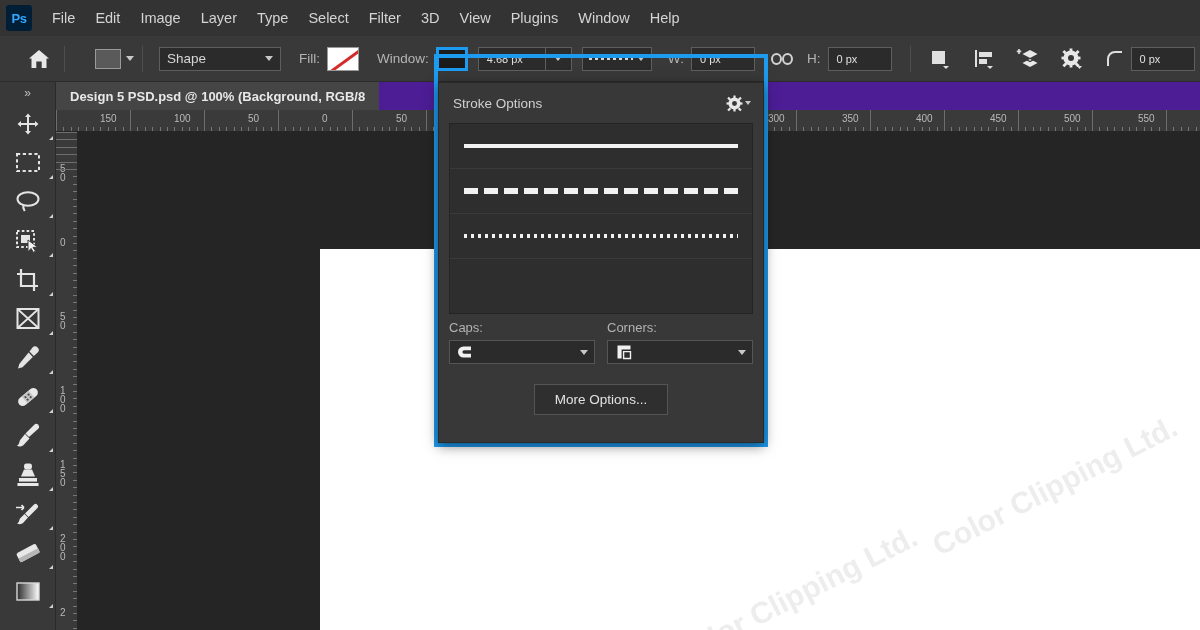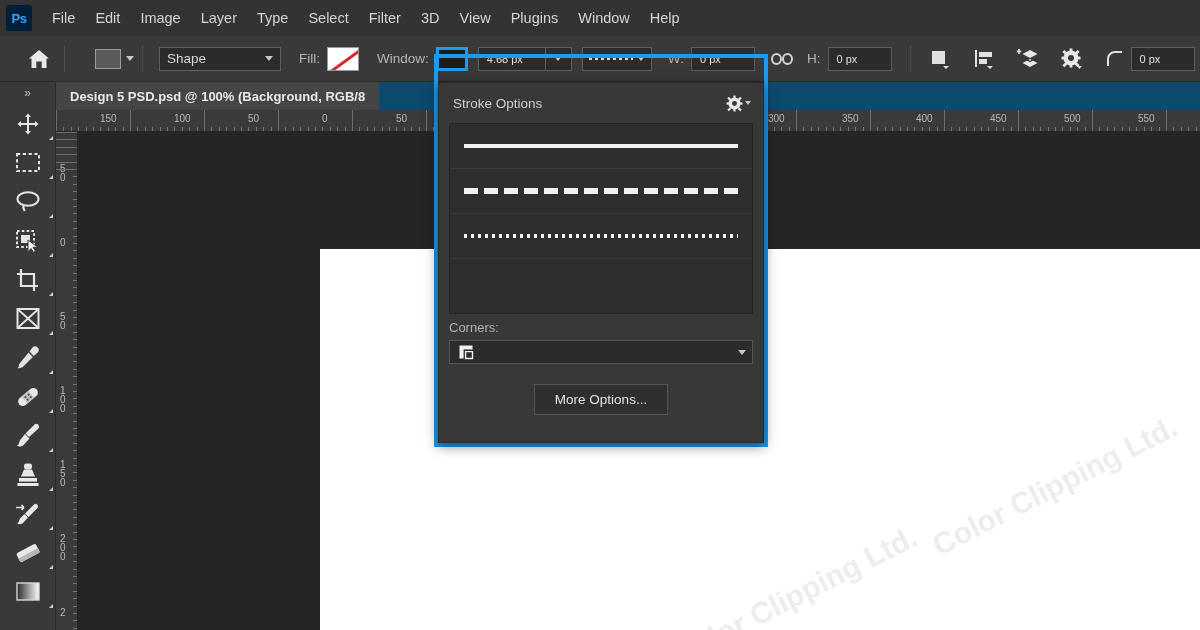--- a/index.html
+++ b/index.html
@@ -94,21 +94,21 @@
     background-position: left center;
   }
   .ob-icon {
     width: 30px; height: 28px; display: flex; align-items: center; justify-content: center;
     cursor: pointer; position: relative;
   }
 
   
   .doctab-strip {
     position: absolute; left: 56px; top: 82px; width: 1144px; height: 28px;
-    background: #0c4a6e;
+    background: #4c1d95;
   }
   .doctab {
     position: absolute; left: 0; top: 0; height: 28px;
     background: #454545; display: flex; align-items: center;
     padding: 0 14px; color: #e8e8e8; font-size: 13px; font-weight: bold;
     white-space: nowrap; cursor: pointer;
   }
 
   
   .ruler-h {
@@ -758,20 +758,29 @@
         <span class="line-dashed"></span>
       </div>
       <div class="preset-row">
         <span class="line-dotted"></span>
       </div>
       <div class="preset-spacer"></div>
     </div>
 
     <div class="ctl-row">
 
+      <div class="ctl-col">
+        <div class="ctl-label">Caps:</div>
+        <div class="ctl-select">
+          <svg width="16" height="16" viewBox="0 0 16 16">
+            <path d="M13 2.5 L5.5 2.5 A5.5 5.5 0 0 0 5.5 13.5 L13 13.5 L13 9.8 L6.2 9.8 A1.8 1.8 0 0 1 6.2 6.2 L13 6.2 Z" fill="#f0f0f0"></path>
+          </svg>
+          <span class="caret"></span>
+        </div>
+      </div>
 
       <div class="ctl-col">
         <div class="ctl-label">Corners:</div>
         <div class="ctl-select">
           <svg width="16" height="16" viewBox="0 0 16 16">
             <path d="M1.5 14.5 L1.5 1.5 L14.5 1.5 L14.5 5.6 L5.6 5.6 L5.6 14.5 Z" fill="#f0f0f0"></path>
             <path d="M7.6 7.6 L14.5 7.6 L14.5 14.5 L7.6 14.5 Z" fill="none" stroke="#f0f0f0" stroke-width="1.4"></path>
           </svg>
           <span class="caret"></span>
         </div>

